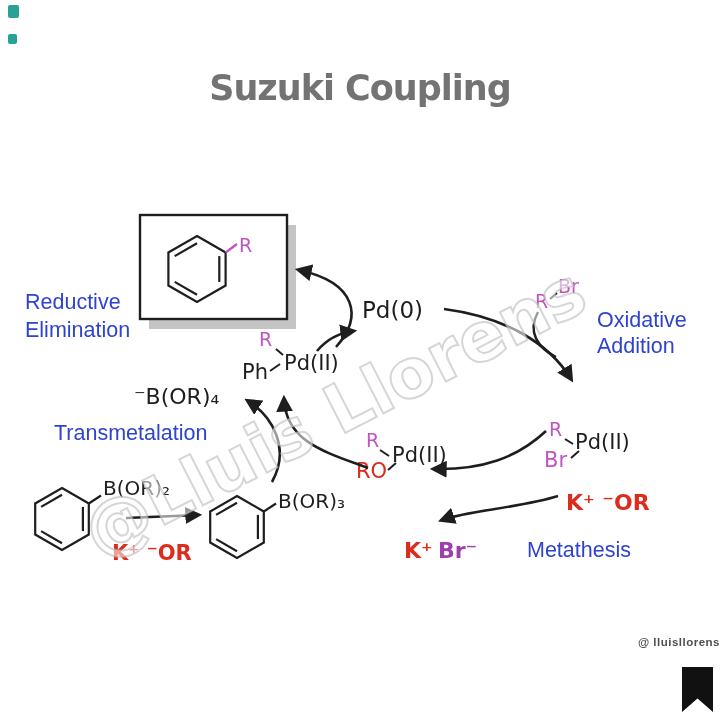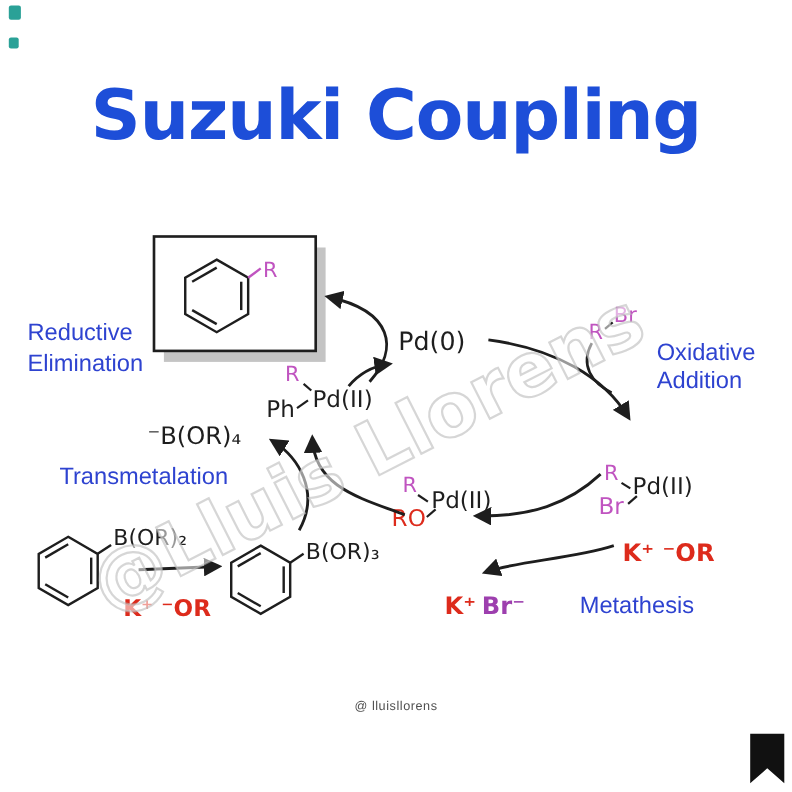--- a/index.html
+++ b/index.html
@@ -4,34 +4,34 @@
 <style>
   html,body{margin:0;padding:0;background:#ffffff;}
   #canvas{
     position:relative;width:720px;height:720px;background:#ffffff;overflow:hidden;
     font-family:"DejaVu Sans",sans-serif;
   }
   .abs{position:absolute;}
   #title{
     left:0;right:0;top:68px;text-align:center;
     font-family:"DejaVu Sans","Liberation Sans",sans-serif;
-    font-weight:bold;font-size:63px;letter-spacing:-1px;color:#1d4ed8;
+    font-weight:bold;font-size:35px;letter-spacing:-1px;color:#737373;
   }
   #watermark{
     left:88px;top:498px;width:640px;
     font-family:"DejaVu Sans",sans-serif;font-weight:bold;font-size:68px;
     color:rgba(255,255,255,0.55);
     -webkit-text-stroke:2px rgba(186,186,186,0.6);
     transform:rotate(-27deg);transform-origin:left center;
     pointer-events:none;white-space:nowrap;
   }
   #credit{
-    left:0;right:0;top:636px;text-align:center;
+    left:0;right:0;top:636px;text-align:right;
     font-family:"Liberation Sans","DejaVu Sans",sans-serif;
-    font-weight:normal;font-size:11.5px;color:#4f4f4f;letter-spacing:0.5px;
+    font-weight:bold;font-size:11.5px;color:#4f4f4f;letter-spacing:0.5px;
   }
   .corner-mark{background:#2aa197;border-radius:2px;}
   svg text{font-family:"DejaVu Sans",sans-serif;}
   .step{fill:#2e43d0;font-size:21.5px;font-family:"Liberation Sans","DejaVu Sans",sans-serif;}
   .ink{fill:#1e1e1e;}
   .mag{fill:#c054c0;}
   .pur{fill:#9d3fae;}
   .red{fill:#dd2b1c;}
   .chem{font-size:21px;}
   .chem-sm{font-size:19px;}

